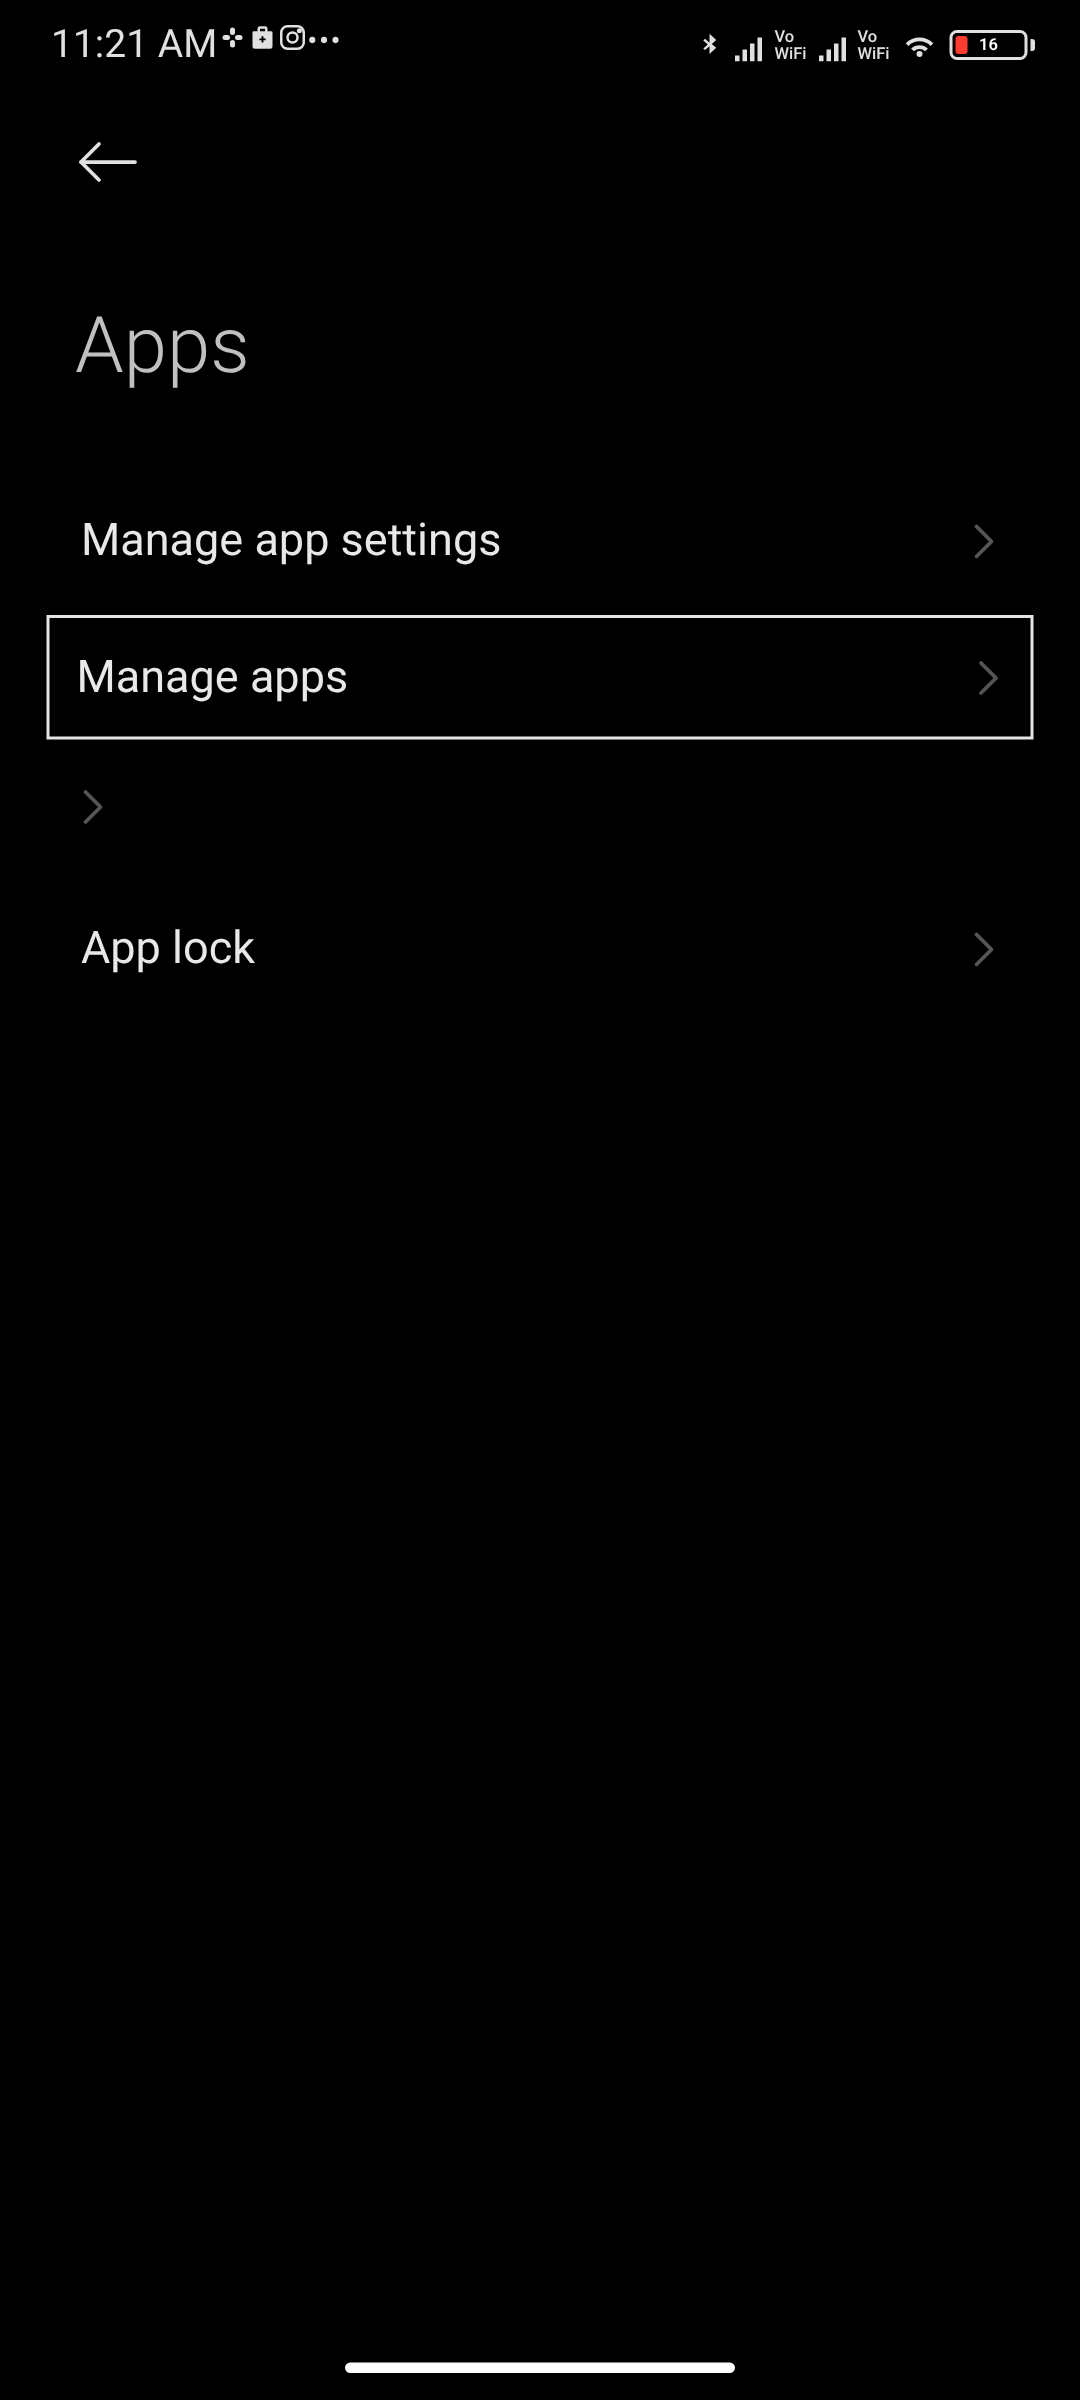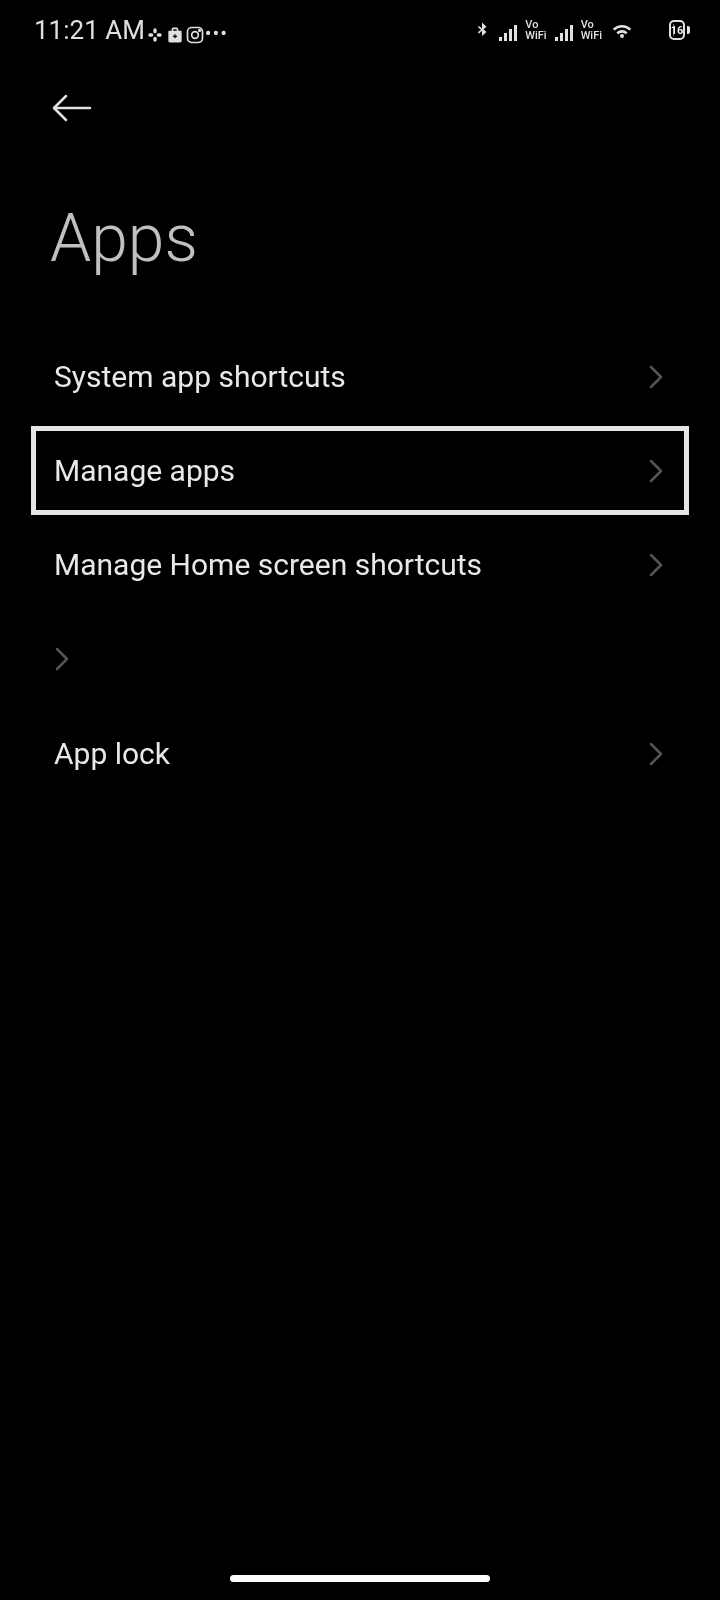--- a/index.html
+++ b/index.html
@@ -20,21 +20,21 @@
     
     .status-bar {
       display: flex;
       justify-content: space-between;
       align-items: center;
       padding: 12px 30px 12px 34px;
       height: 60px;
     }
     .status-left {
       display: flex;
-      align-items: flex-end;
+      align-items: flex-start;
       gap: 0;
     }
     .status-time {
       font-size: 26px;
       font-weight: 400;
       color: #e0e0e0;
     }
     .status-icon-small {
       display: inline-flex;
       align-items: center;
@@ -57,29 +57,28 @@
       color: #e0e0e0;
       font-weight: 500;
       margin-left: 2px;
     }
     .battery {
       display: flex;
       align-items: center;
       gap: 2px;
     }
     .battery-body {
-      width: 16px;
+      width: 52px;
       height: 20px;
       border: 2px solid #e0e0e0;
       border-radius: 5px;
       position: relative;
       display: flex;
       align-items: flex-end;
       padding: 2px;
-      margin-left: 27px;
     }
     .battery-fill {
       background: #ff3b30;
       height: 100%;
       width: 18%;
       border-radius: 2px;
     }
     .battery-text {
       position: absolute;
       font-size: 11px;
@@ -107,21 +106,21 @@
     }
     .back-button {
       display: inline-flex;
       align-items: center;
       color: #e0e0e0;
       cursor: pointer;
     }
     
     
     .page-title {
-      font-size: 66px;
+      font-size: 52px;
       font-weight: 300;
       color: #c0c0c0;
       padding: 60px 50px 50px 50px;
     }
     
     
     .settings-list {
       padding: 0 36px;
     }
     .settings-item {
@@ -136,21 +135,21 @@
       font-size: 30px;
       font-weight: 400;
       color: #e8e8e8;
     }
     .chevron {
       color: #555555;
       display: flex;
       align-items: center;
     }
     .highlighted {
-      border: 5px solid #e5e5e5;
+      border: 2px solid #e5e5e5;
       margin-left: -5px;
       margin-right: -5px;
       padding: 22px 20px 22px 18px;
     }
     
     
     .home-indicator {
       position: absolute;
       bottom: 18px;
       left: 50%;
@@ -236,45 +235,37 @@
       <line x1="40" y1="18" x2="4" y2="18"></line>
       <polyline points="16,6 4,18 16,30"></polyline>
     </svg>
   </div>
 </div>
 
 <h1 class="page-title">Apps</h1>
 
 <div class="settings-list">
   <div class="settings-item">
-    <span class="settings-item-label">System app shortcuts</span>
+    <span class="settings-item-label">Manage app settings</span>
     <span class="chevron">
       <svg width="16" height="26" viewBox="0 0 16 26" fill="none" stroke="#555" stroke-width="2.5" stroke-linecap="round" stroke-linejoin="round">
           <polyline points="3,3 13,13 3,23"></polyline>
         </svg>
     </span>
   </div>
 
   <div class="settings-item highlighted">
     <span class="settings-item-label">Manage apps</span>
     <span class="chevron">
       <svg width="16" height="26" viewBox="0 0 16 26" fill="none" stroke="#555" stroke-width="2.5" stroke-linecap="round" stroke-linejoin="round">
           <polyline points="3,3 13,13 3,23"></polyline>
         </svg>
     </span>
   </div>
 
-  <div class="settings-item">
-    <span class="settings-item-label">Manage Home screen shortcuts</span>
-    <span class="chevron">
-      <svg width="16" height="26" viewBox="0 0 16 26" fill="none" stroke="#555" stroke-width="2.5" stroke-linecap="round" stroke-linejoin="round">
-          <polyline points="3,3 13,13 3,23"></polyline>
-        </svg>
-    </span>
-  </div>
 
 
   <div class="settings-item">
     <span class="chevron">
       <svg width="16" height="26" viewBox="0 0 16 26" fill="none" stroke="#555" stroke-width="2.5" stroke-linecap="round" stroke-linejoin="round">
           <polyline points="3,3 13,13 3,23"></polyline>
         </svg>
     </span>
   </div>
 

